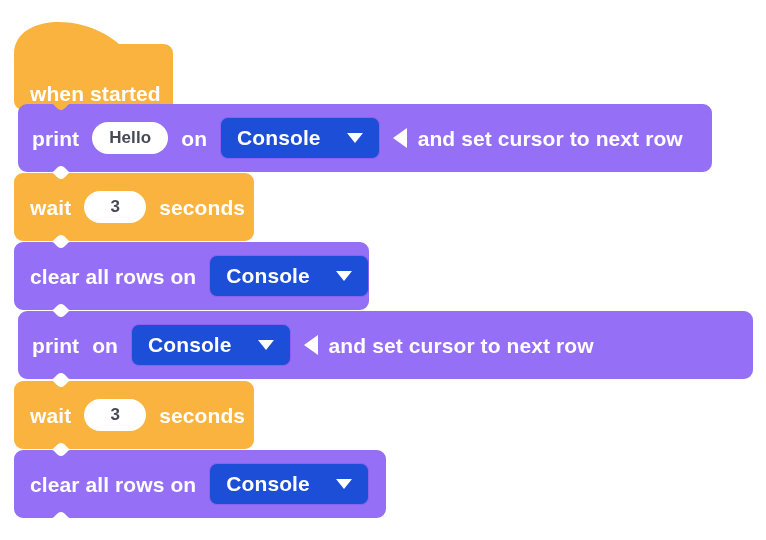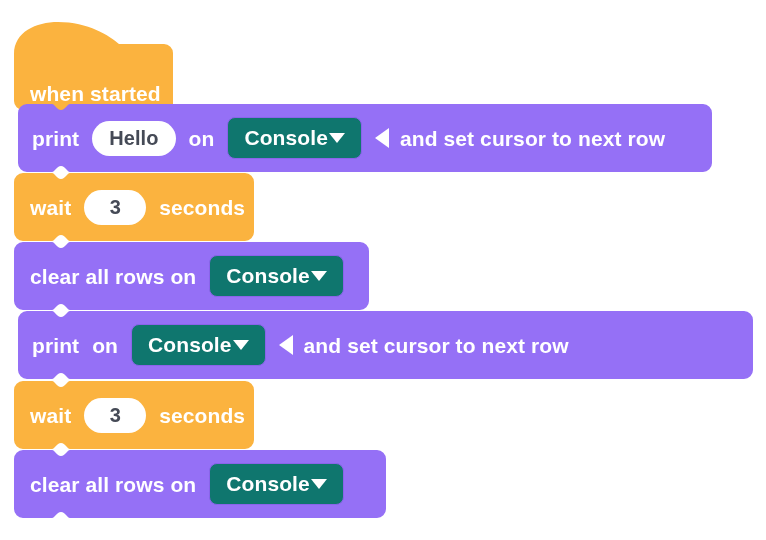--- a/index.html
+++ b/index.html
@@ -66,41 +66,41 @@
     height: 100px;
     align-items: flex-end;
     padding-bottom: 14px;
   }
   .hat .row { height: auto; }
 
   
   .oval {
     background: #ffffff;
     color: #454a56;
-    font-size: 20px;
+    font-size: 17px;
     font-weight: bold;
     border-radius: 999px;
     padding: 7px 17px 8px 17px;
     line-height: 1;
     display: inline-flex;
     align-items: center;
     justify-content: center;
     min-width: 20px;
   }
   .oval.num {
     min-width: 34px;
     padding: 7px 14px 8px 14px;
   }
 
   
   .dropdown {
     display: inline-flex;
     align-items: center;
-    gap: 1px;
-    background: #0f766e;
+    gap: 26px;
+    background: #1d4ed8;
     border: 1px solid #8a63ea;
     border-radius: 8px;
     padding: 9px 16px 10px 16px;
     color: #ffffff;
     font-size: 21px;
     font-weight: bold;
     line-height: 1;
   }
   .caret {
     width: 0;

